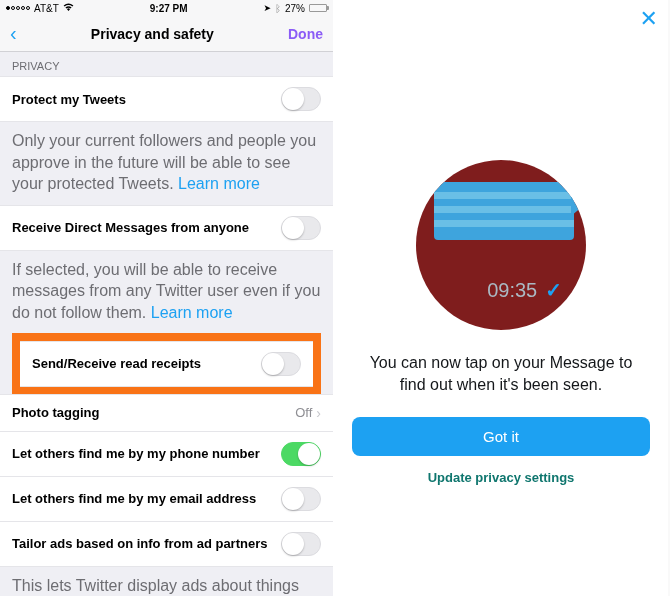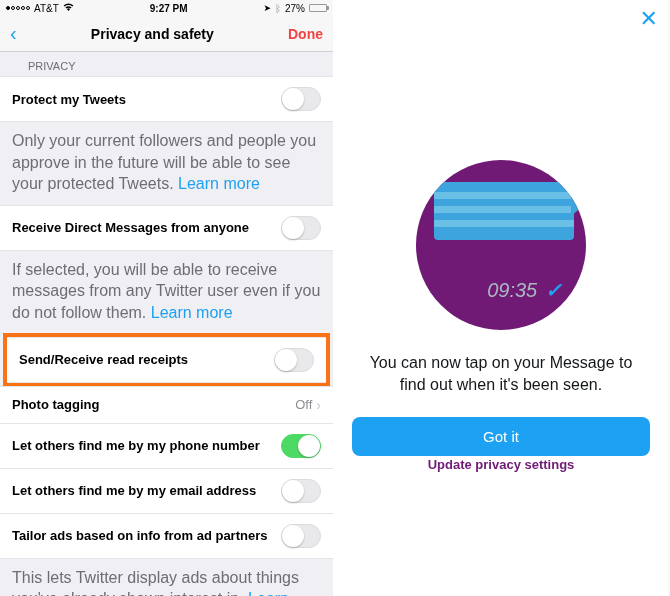--- a/index.html
+++ b/index.html
@@ -28,24 +28,24 @@
   .battery::after{content:"";position:absolute;right:-3px;top:1px;width:2px;height:4px;background:#999;border-radius:0 1px 1px 0;}
   .battery .fill{ height:100%; width:27%; background:#ffcc00;}
 
   
   .nav {
     height: 36px; display:flex; align-items:center; justify-content:space-between;
     padding: 0 10px; background:#f7f7f8; border-bottom:1px solid #d1d1d5;
   }
   .nav .back { color:#1da1f2; font-size:20px; font-weight:300;}
   .nav .title { font-size:14px; font-weight:600; color:#000;}
-  .nav .done { color:#ef4444; font-size:14px; font-weight:600;}
+  .nav .done { color:#8b5cf6; font-size:14px; font-weight:600;}
 
   .section-header {
-    padding: 8px 28px 4px; font-size:11px; color:#6d6d72; text-transform:uppercase;
+    padding: 8px 12px 4px; font-size:11px; color:#6d6d72; text-transform:uppercase;
   }
 
   .row {
     background:#fff; padding:10px 12px; display:flex; align-items:center;
     justify-content:space-between; border-top:1px solid #e5e5e9; border-bottom:1px solid #e5e5e9;
     min-height:38px;
   }
   .row + .row { border-top:none; }
   .row .label { font-size:13px; font-weight:600; color:#000; flex:1; padding-right:8px;}
   .desc {
@@ -62,33 +62,33 @@
     width:22px; height:22px; background:#fff; border-radius:50%;
     position:absolute; top:0; left:0; box-shadow:0 1px 2px rgba(0,0,0,0.25);
   }
   .toggle.on { background:#4cd964; border-color:#4cd964; }
   .toggle.on .knob{ left:auto; right:0; }
 
   .value-row .value { font-size:13px; color:#8e8e93; margin-right:4px;}
   .chev { color:#c7c7cc; font-size:14px;}
 
   .highlight-box {
-    border:4px solid #f97316; margin: -1px 3px;
+    border:8px solid #f97316; margin: -1px 12px;
   }
 
   
   .close-x {
     position:absolute; top:6px; right:10px; color:#1da1f2; font-size:22px; font-weight:300;
   }
   .illus-wrap{
     width:100%; display:flex; justify-content:center; margin-top:160px;
   }
   .circle {
-    width:170px; height:170px; border-radius:50%; background:#701a75; overflow:hidden;
-    position:relative; display:flex; align-items:center; justify-content:center;font-style:italic;
+    width:170px; height:170px; border-radius:50%; background:#7f1d1d; overflow:hidden;
+    position:relative; display:flex; align-items:center; justify-content:center;
   }
   .bubble {
     position:absolute; top:22px; left:18px; width:140px; height:58px;
     background:#3ea4dd; border-radius:4px;
   }
   .bubble .stripe{ position:absolute; left:0; right:0; background:#6abfe6; height:7px;}
   .bubble .s1{ top:10px;} .bubble .s2{ top:24px;} .bubble .s3{ top:38px;}
   .bubble .tail{
     position:absolute; right:-9px; top:14px; width:0; height:0;
     border-top:10px solid transparent; border-bottom:10px solid transparent;
@@ -102,22 +102,22 @@
 
   .promo-text{
     text-align:center; font-size:16px; color:#14171a; line-height:1.35;
     padding: 22px 28px 0;
   }
   .got-it {
     display:block; margin:22px 18px 0; background:#1da1f2; color:#fff;
     text-align:center; padding:11px 0; border-radius:8px; font-size:15px; font-weight:500;
   }
   .update-link{
-    display:block; text-align:center; color:#701a75; font-size:13px; font-weight:600;
-    margin-top:1px;
+    display:block; text-align:center; color:#0f766e; font-size:13px; font-weight:600;
+    margin-top:14px;
   }
   .left-scroll{ height:calc(596px - 16px); overflow:hidden;}
 </style>
 </head>
 <body>
 
 <div class="panel left">
   <div class="status-bar">
     <div class="status-left">
       <span class="dots">

